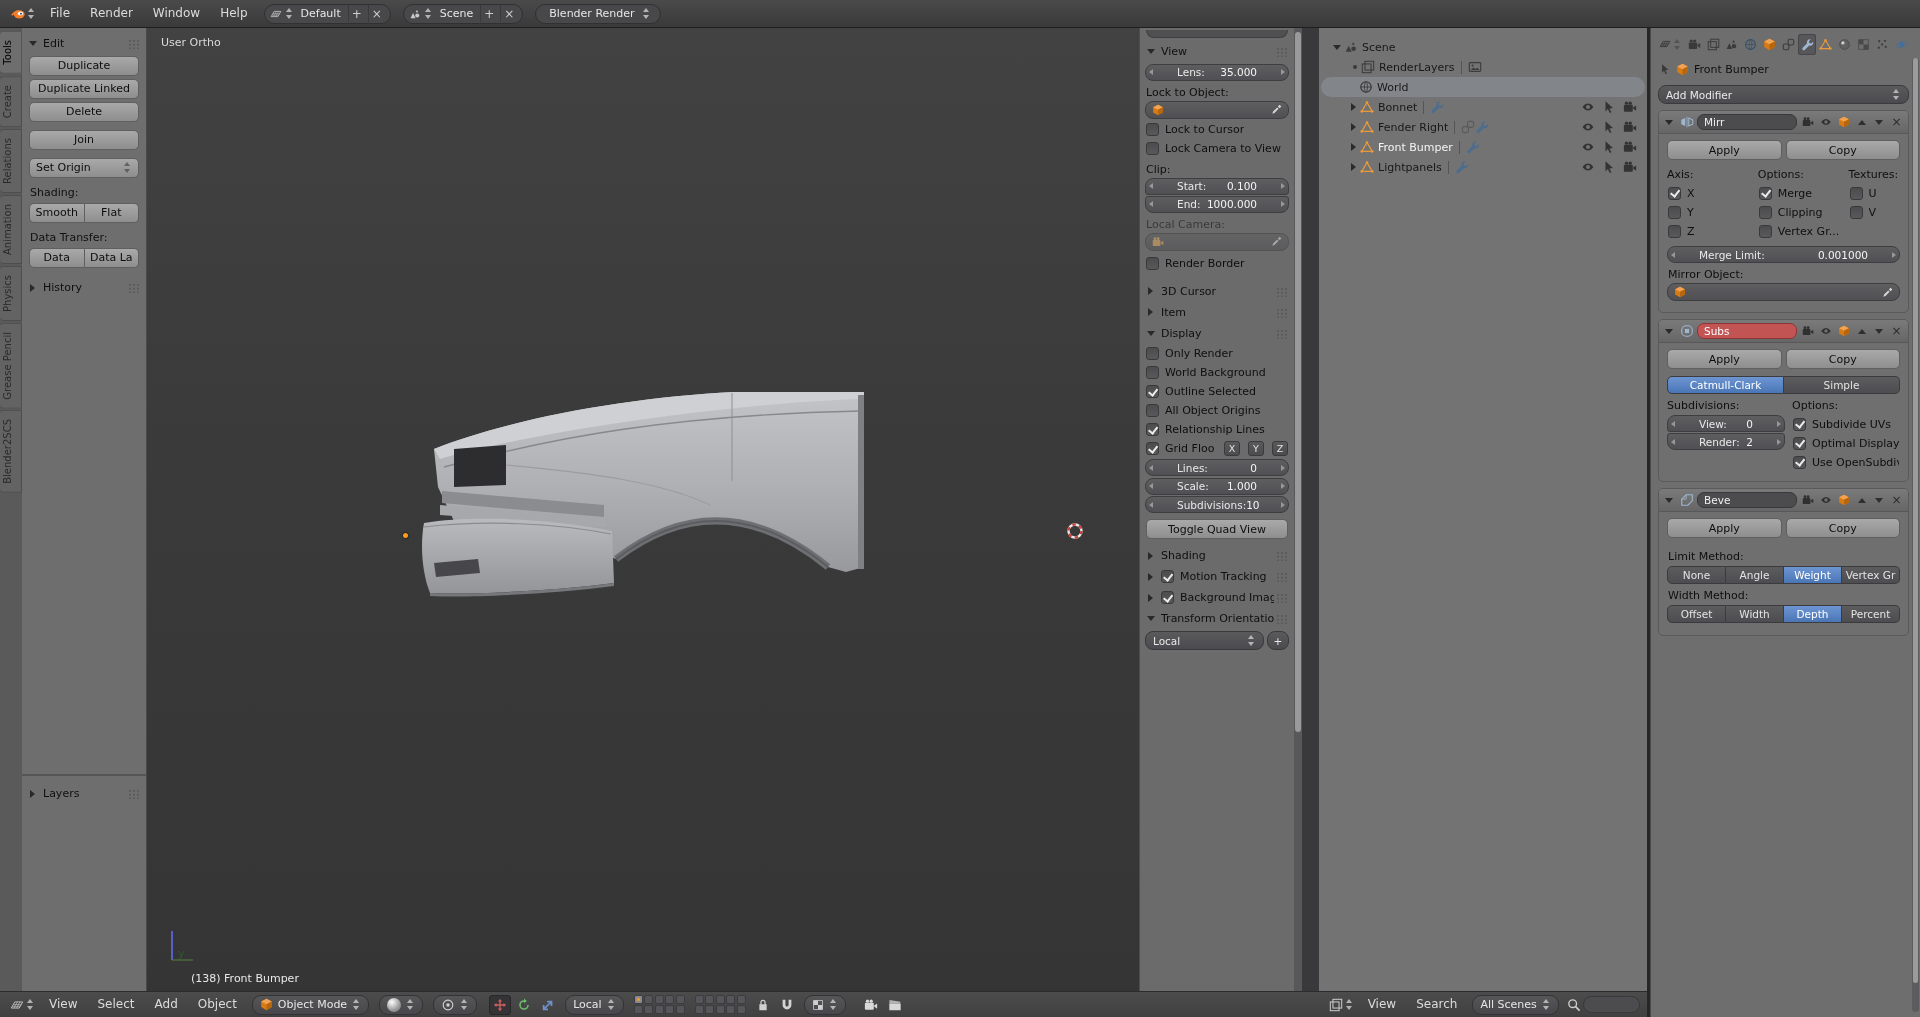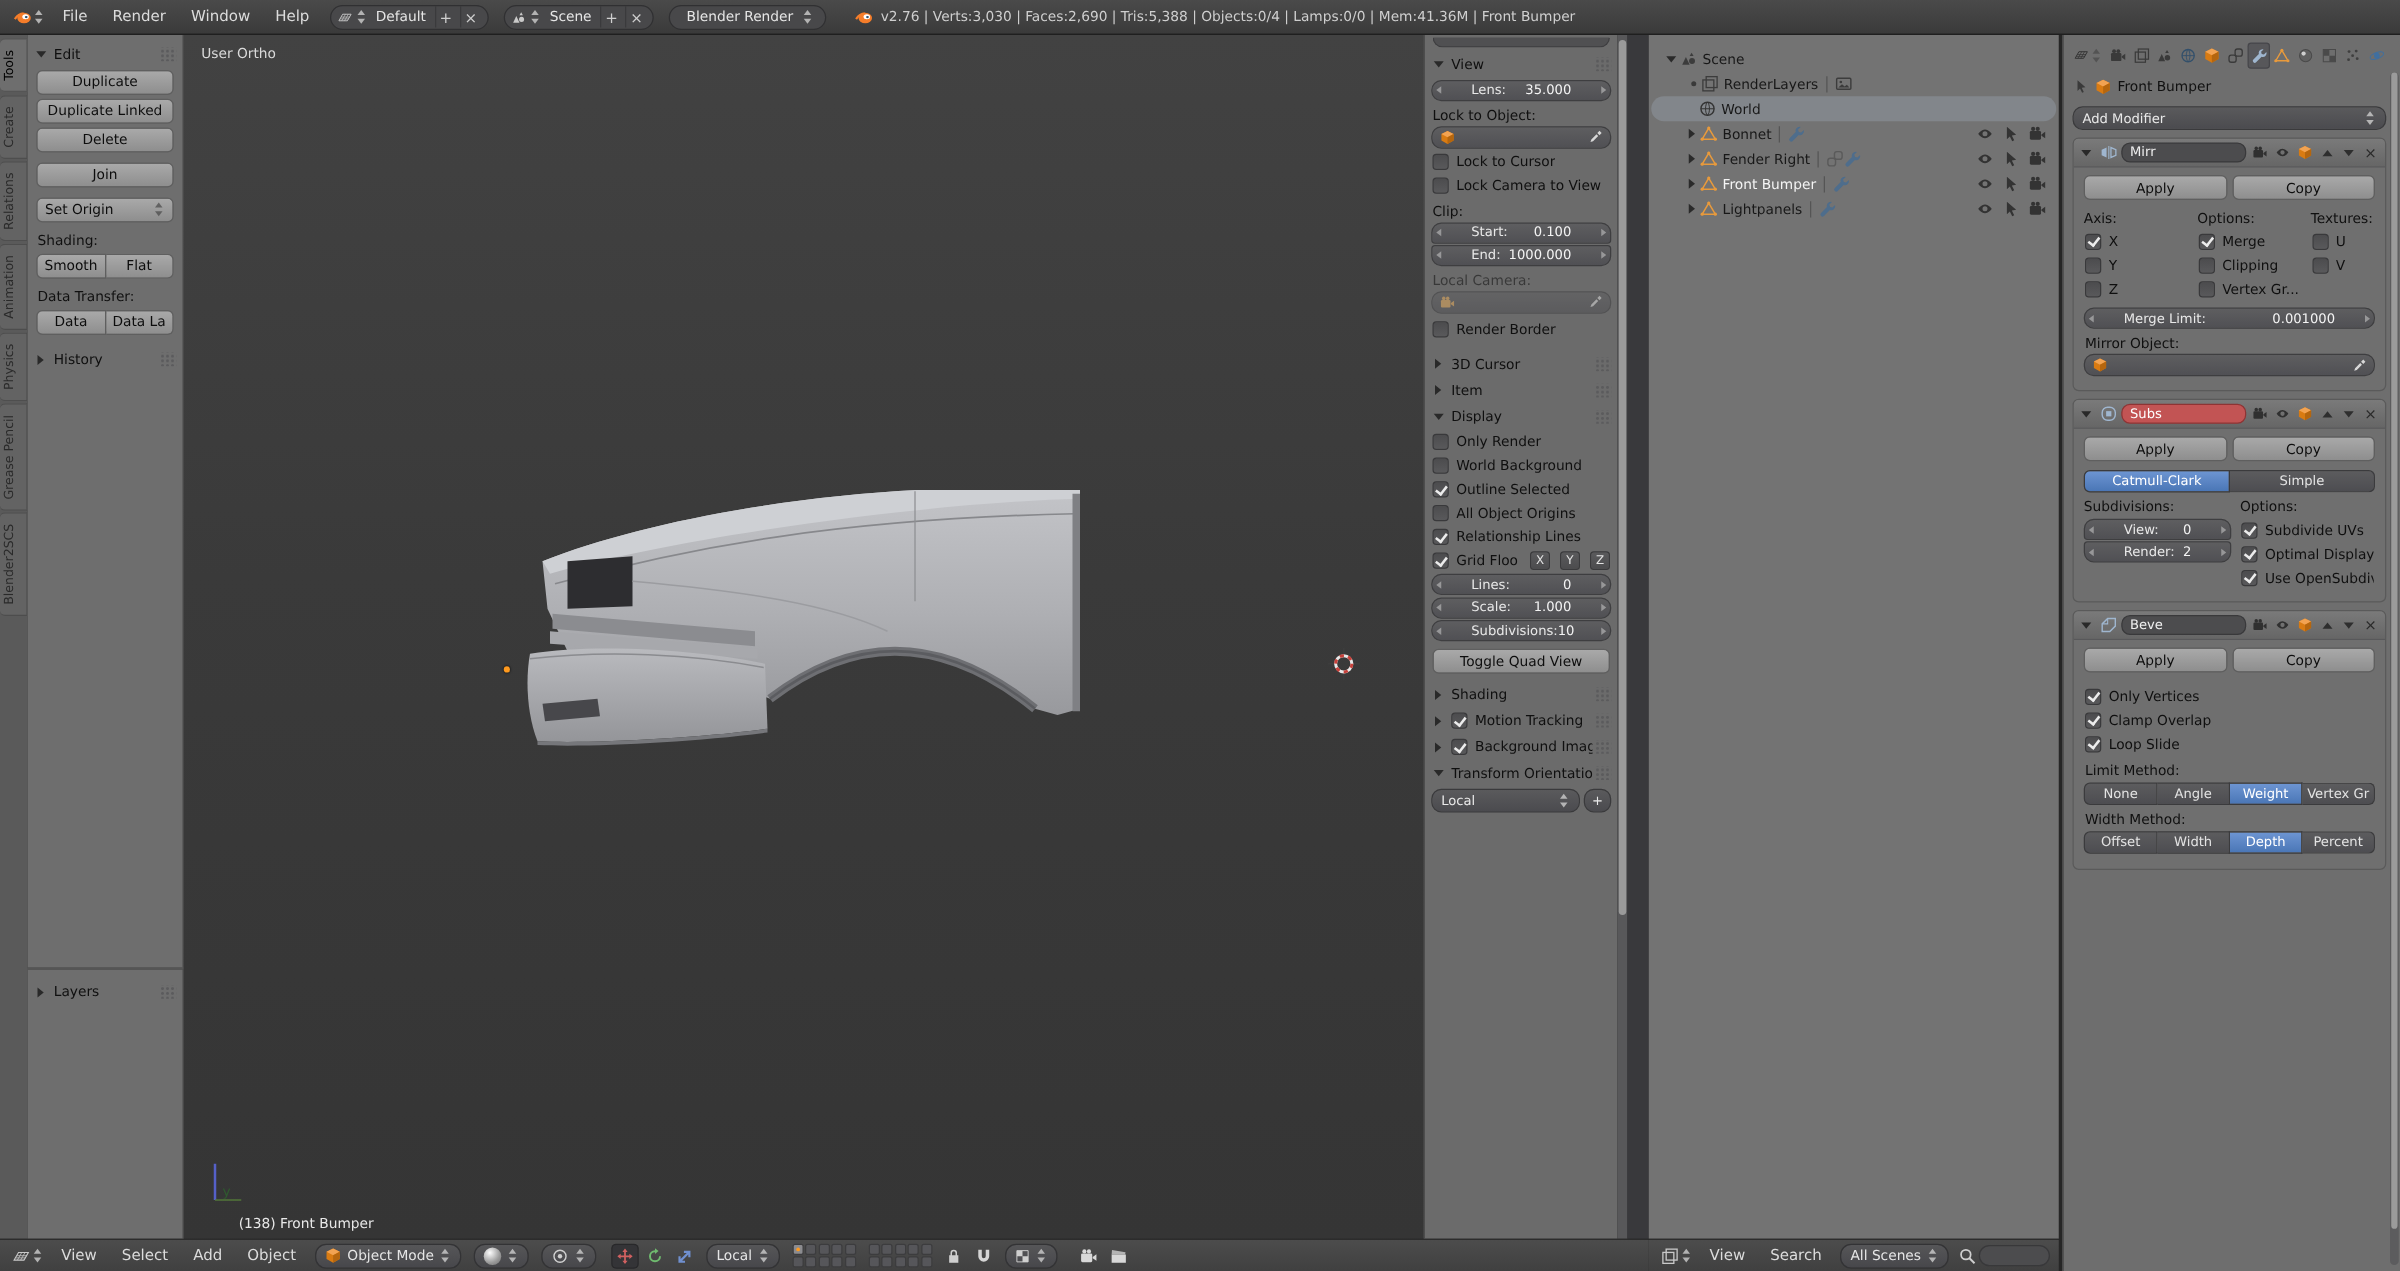--- a/index.html
+++ b/index.html
@@ -284,26 +284,20 @@
         <use href="#i-scene"></use>
       </svg>
     <span class="updn"></span>
     <span class="hval">Scene</span>
     <span class="hbtn glyph-plus"></span>
     <span class="hbtn glyph-x"></span>
   </span>
   <span class="hfield" style="padding:0 9px">
     <span class="hval">Blender Render</span>
     <span class="updn"></span>
-  </span>
-  <span id="stats">
-    <svg class="ic">
-        <use href="#i-blender"></use>
-      </svg>
-    <span>v2.76 | Verts:3,030 | Faces:2,690 | Tris:5,388 | Objects:0/4 | Lamps:0/0 | Mem:41.36M | Front Bumper</span>
   </span>
 </div>
 
 <div id="tabstrip">
   <span class="vtab active">Tools</span>
   <span class="vtab">Create</span>
   <span class="vtab">Relations</span>
   <span class="vtab">Animation</span>
   <span class="vtab">Physics</span>
   <span class="vtab">Grease Pencil</span>
@@ -1076,34 +1070,20 @@
           </span>
       </span>
       <span class="xbtn glyph-x"></span>
     </div>
     <div class="mod-body">
       <div class="ap-row">
         <div class="lbtn">Apply</div>
         <div class="lbtn">Copy</div>
       </div>
       <div class="two-col">
-        <div class="rcol" style="padding-top:2px">
-          <label class="cbrow">
-              <span class="cb on"></span>
-              <span class="cbl">Only Vertices</span>
-            </label>
-          <label class="cbrow">
-              <span class="cb on"></span>
-              <span class="cbl">Clamp Overlap</span>
-            </label>
-          <label class="cbrow">
-              <span class="cb on"></span>
-              <span class="cbl">Loop Slide</span>
-            </label>
-        </div>
       </div>
       <div class="sec-label">Limit Method:</div>
       <div class="seg">
         <div class="segbtn">None</div>
         <div class="segbtn">Angle</div>
         <div class="segbtn on">Weight</div>
         <div class="segbtn">Vertex Gr</div>
       </div>
       <div class="sec-label">Width Method:</div>
       <div class="seg">

